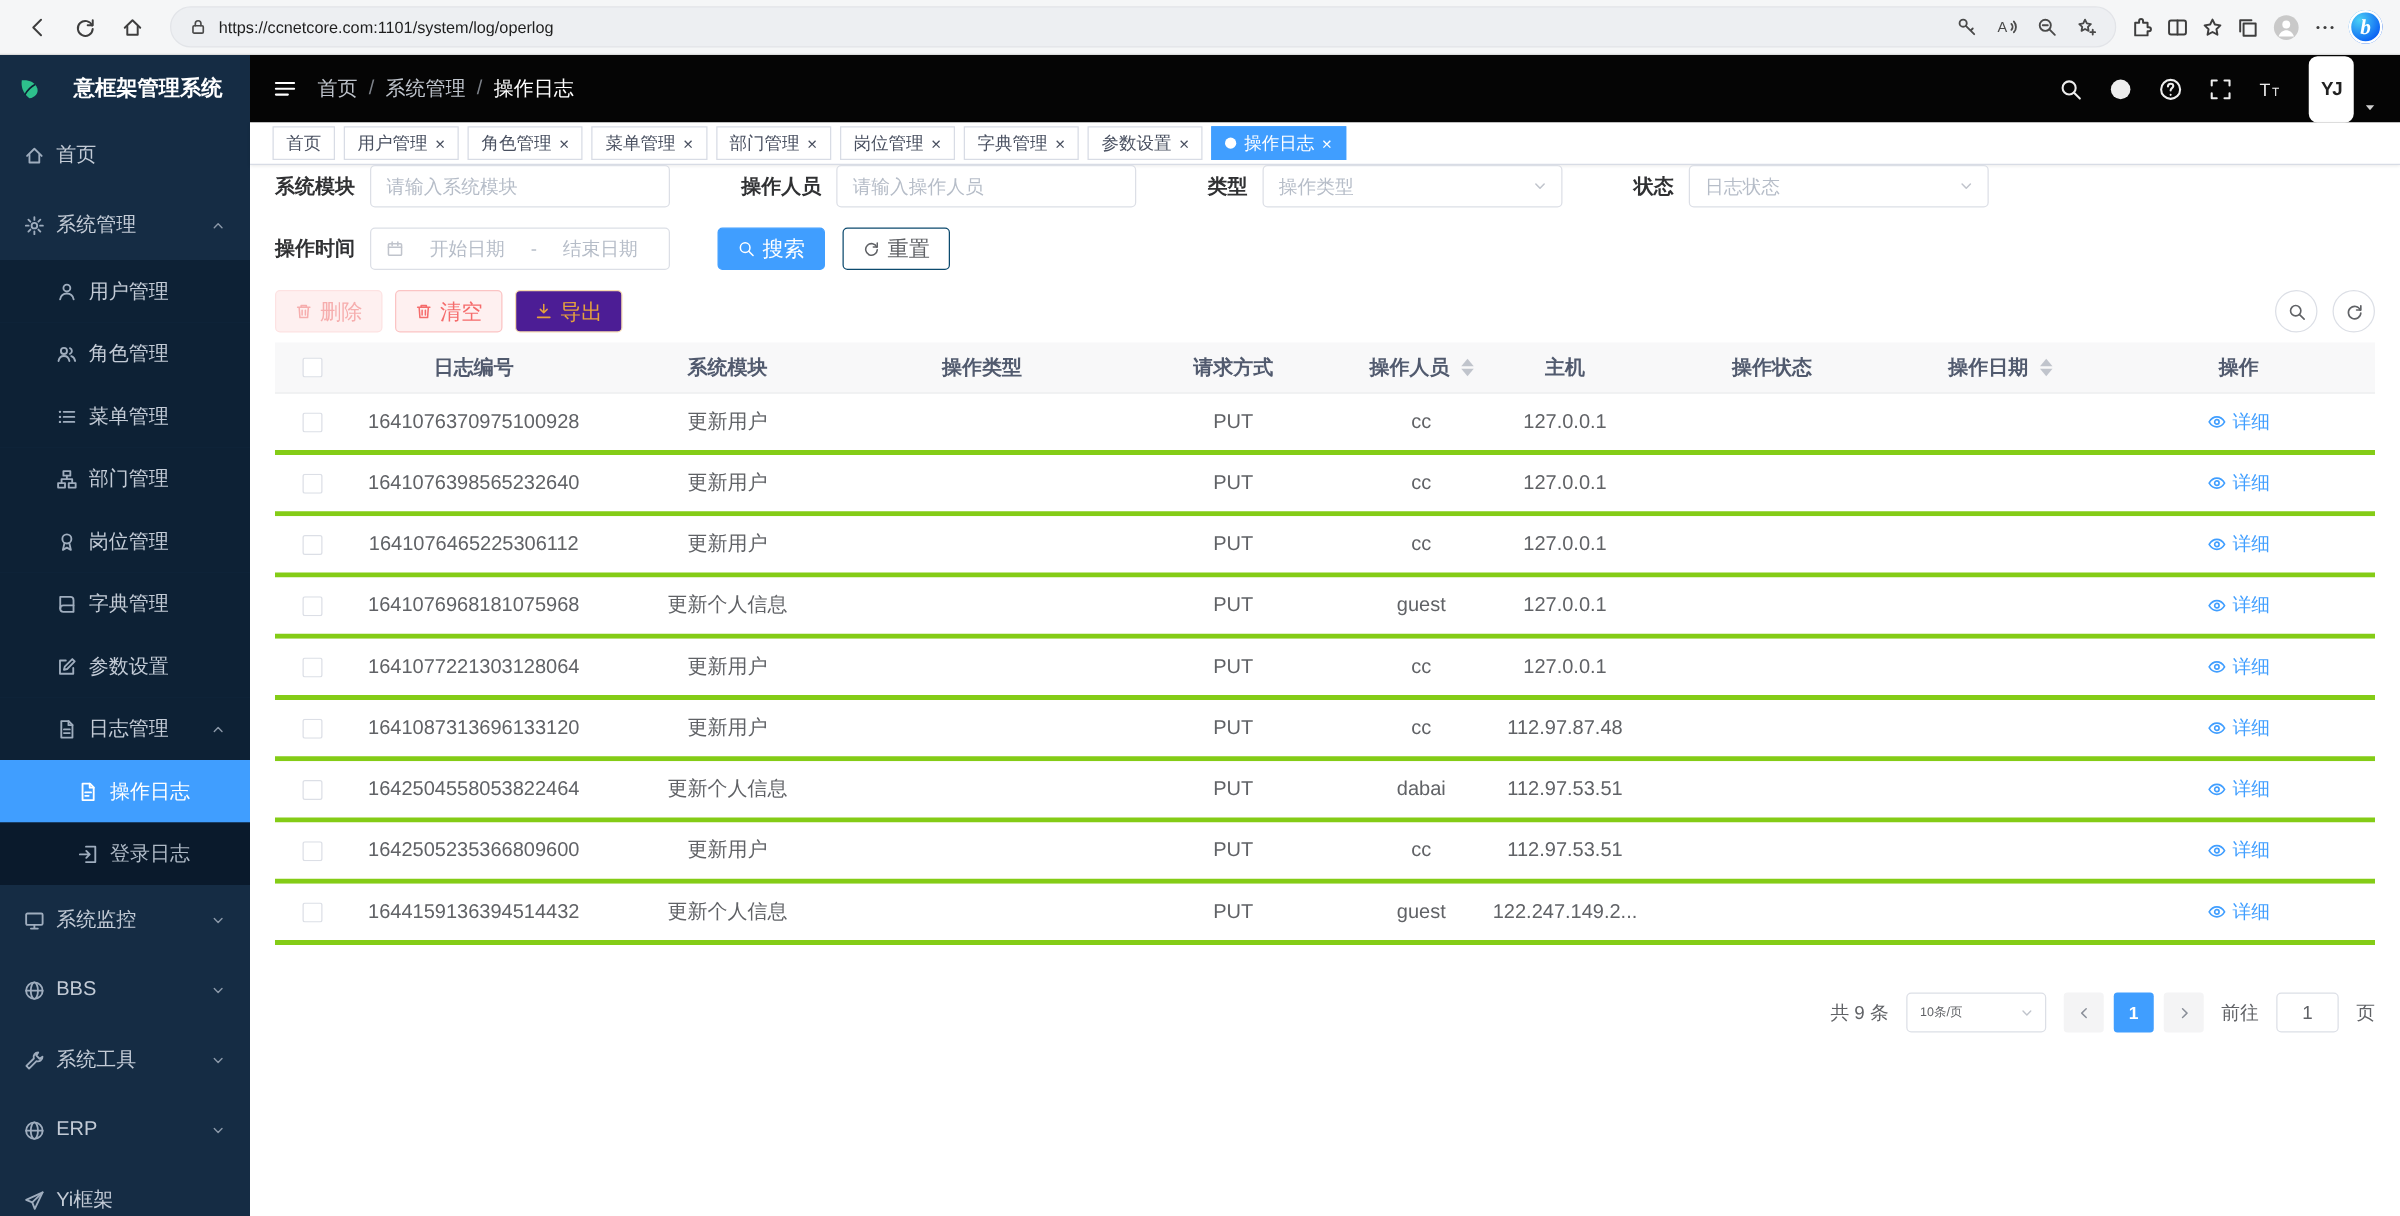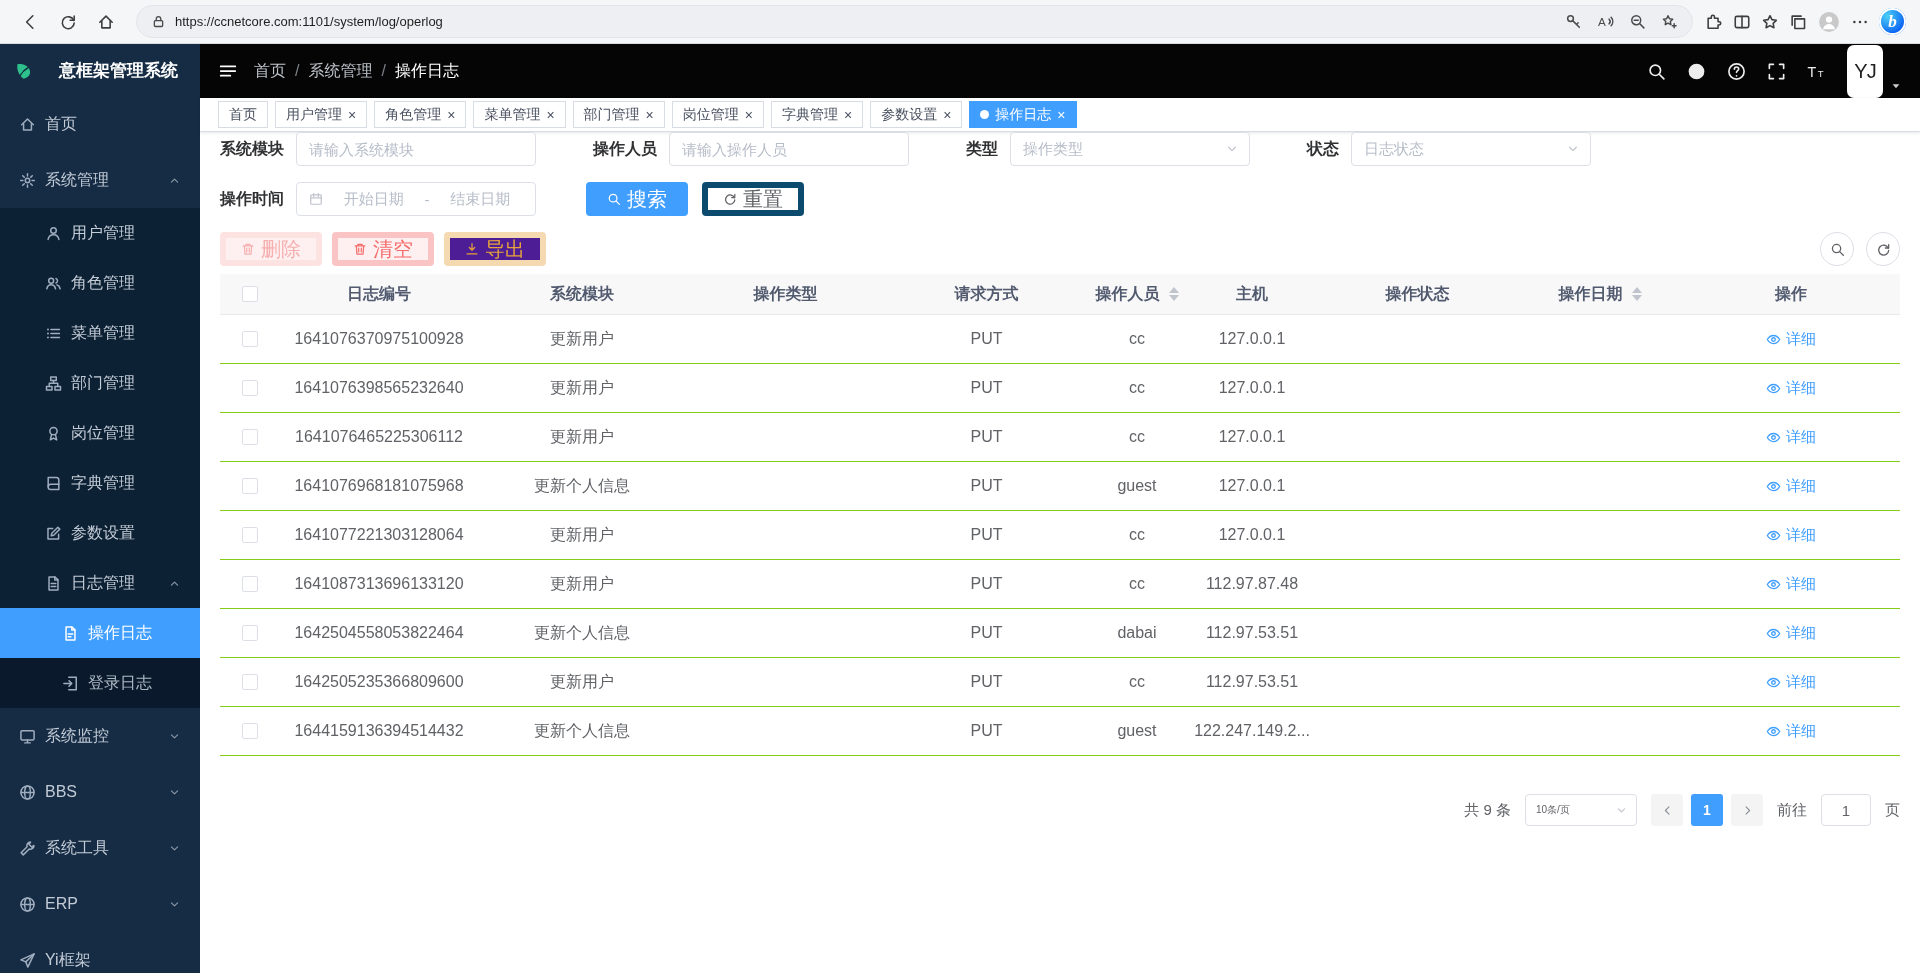--- a/index.html
+++ b/index.html
@@ -39,57 +39,57 @@
 
 
 .navbar{height:54px;background:#050505;display:flex;align-items:center;padding:0 18px;gap:16px;color:#e6e6e6;flex:none}
 .hamb{font-size:20px;color:#fff;cursor:pointer}
 .crumb{display:flex;align-items:center;gap:9px;font-size:16px}
 .crumb .sep{color:#7d828a}
 .crumb .c-item{color:#bfc4cc;cursor:pointer}
 .crumb .c-item.current{color:#fff;cursor:default}
 .nav-right{margin-left:auto;display:flex;align-items:center;gap:21px;color:#ededed}
 .nav-right .nic{font-size:19px;cursor:pointer;display:flex}
-.avatar{width:36px;height:53px;background:#fff;border-radius:7px;display:flex;align-items:center;justify-content:center;font-weight:400;color:#222;font-size:20px;cursor:pointer;letter-spacing:-1px}
+.avatar{width:36px;height:53px;background:#fff;border-radius:7px;display:flex;align-items:center;justify-content:center;font-weight:700;color:#222;font-size:15px;cursor:pointer;letter-spacing:-1px}
 .nav-caret{font-size:12px;color:#cfcfcf;align-self:flex-end;margin:0 0 6px -14px}
 
 
 .tags{height:34px;background:#fff;border-bottom:1px solid #d8dce5;box-shadow:0 1px 3px rgba(0,0,0,.10);display:flex;align-items:center;padding:0 18px;gap:7px;flex:none}
 .tag{height:27px;display:inline-flex;align-items:center;gap:6px;padding:0 10px;border:1px solid #d8dce5;background:#fff;color:#495060;font-size:14px;cursor:pointer}
 .tag .dot{width:9px;height:9px;border-radius:50%;background:#fff}
 .tag.active{background:#409eff;border-color:#409eff;color:#fff}
 .tag .x{font-size:14px;line-height:1;cursor:pointer}
 
 
 .content{flex:1;padding:0 20px 0;overflow:hidden}
 .frow{display:flex;align-items:center;margin-bottom:16px}
 .fitem{display:flex;align-items:center;margin-right:57px}
 .flabel{font-weight:700;font-size:16px;color:#303133;margin-right:12px;white-space:nowrap}
 .finput{width:240px;height:34px;border:1px solid #dcdfe6;border-radius:4px;padding:0 12px;font-size:15px;color:#606266;background:#fff;outline:none}
 .finput::placeholder{color:#b6bdc8}
 .fsel,.fdate{width:240px;height:34px;border:1px solid #dcdfe6;border-radius:4px;display:flex;align-items:center;padding:0 10px 0 12px;font-size:15px;color:#b6bdc8;background:#fff;cursor:pointer;gap:6px}
 .fsel .txt{flex:1}
 .fsel .ic,.fdate .ic{color:#c0c4cc;font-size:14px}
 .fdate .ph{text-align:center;flex:1}
-.btn{height:34px;border-radius:4px;display:inline-flex;align-items:center;gap:6px;padding:0 15px;font-size:20px;border:6px solid #0c4a6e;cursor:pointer;background:#fff;color:#606266}
+.btn{height:34px;border-radius:4px;display:inline-flex;align-items:center;gap:6px;padding:0 15px;font-size:17px;border:1px solid #0c4a6e;cursor:pointer;background:#fff;color:#606266}
 .btn .ic{font-size:14px}
 .btn-primary{background:#409eff;border-color:#409eff;color:#fff}
 .btn-search{margin-left:38px}
 .btn-reset{margin-left:14px}
 .btn-danger-disabled{background:#fef0f0;border-color:#fde2e2;color:#f6aeae;cursor:not-allowed}
 .btn-danger-plain{background:#fef0f0;border-color:#fbc4c4;color:#f56c6c}
 .btn-warning-plain{background:#4c1d95;border-color:#f5dab1;color:#e6a23c}
 .toolbar{display:flex;align-items:center;gap:10px;margin-bottom:8px}
 .tool-right{margin-left:auto;display:flex;gap:12px}
 .circ-btn{width:34px;height:34px;border:1px solid #dcdfe6;border-radius:50%;display:flex;align-items:center;justify-content:center;color:#606266;font-size:15px;background:#fff;cursor:pointer}
 
 
 .table{--cols:59px 200px 206px 201px 201px 100px 130px 201px 164px 1fr}
 .thead{display:grid;grid-template-columns:var(--cols);background:#f8f8f9;height:41px;align-items:center;border-bottom:1px solid #e8eaec;color:#515a6e;font-weight:700;font-size:16px}
-.trow{display:grid;grid-template-columns:var(--cols);height:49px;align-items:center;border-bottom:1px solid #84cc16;color:#606266;font-size:16px;background:#fff}
+.trow{display:grid;grid-template-columns:var(--cols);height:49px;align-items:center;border-bottom:4px solid #84cc16;color:#606266;font-size:16px;background:#fff}
 .cell{display:flex;align-items:center;justify-content:center;gap:4px;overflow:hidden;white-space:nowrap;text-align:center}
 .cbx{width:16px;height:16px;border:1px solid #dcdfe6;border-radius:2px;background:#fff;display:inline-block;cursor:pointer}
 .sort{display:inline-flex;flex-direction:column;margin-left:5px;gap:2px;cursor:pointer}
 .sort i{width:0;height:0;border-left:5px solid transparent;border-right:5px solid transparent;display:block}
 .sort .up{border-bottom:6px solid #c0c4cc}
 .sort .dn{border-top:6px solid #c0c4cc}
 .detail{color:#409eff;display:inline-flex;align-items:center;gap:5px;cursor:pointer;font-size:15px}
 .detail .ic{font-size:15px}
 
 
@@ -529,21 +529,21 @@
             <span class="ic">
                 <svg viewBox="0 0 16 16">
                   <path d="M4.2 6 8 9.8 11.8 6"></path>
                 </svg>
               </span>
           </div>
         </div>
       </div>
 
       <div class="frow">
-        <div class="fitem" style="margin-right:12px">
+        <div class="fitem" style="margin-right:0">
           <span class="flabel">操作时间</span>
           <div class="fdate">
             <span class="ic">
                 <svg viewBox="0 0 16 16">
                   <rect x="2" y="3.4" width="12" height="10.6" rx="1"></rect>
                   <path d="M2 6.6h12M5.4 1.8v3.2M10.6 1.8v3.2"></path>
                 </svg>
               </span>
             <span class="ph">开始日期</span>
             <span>-</span>

